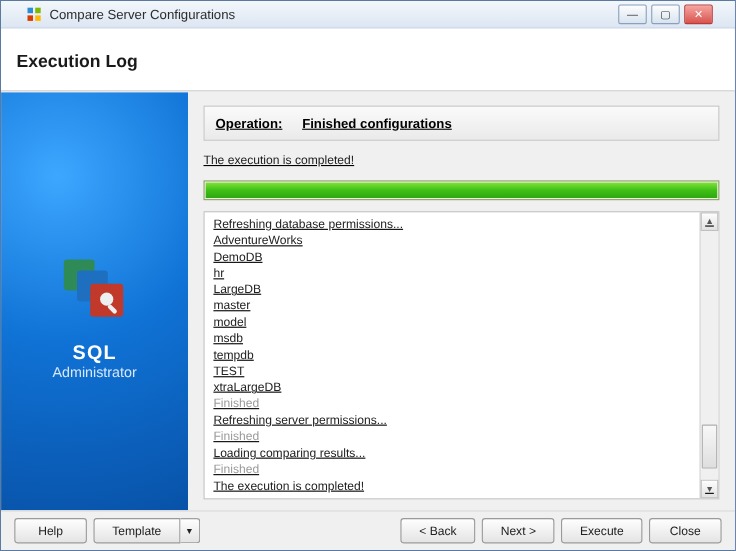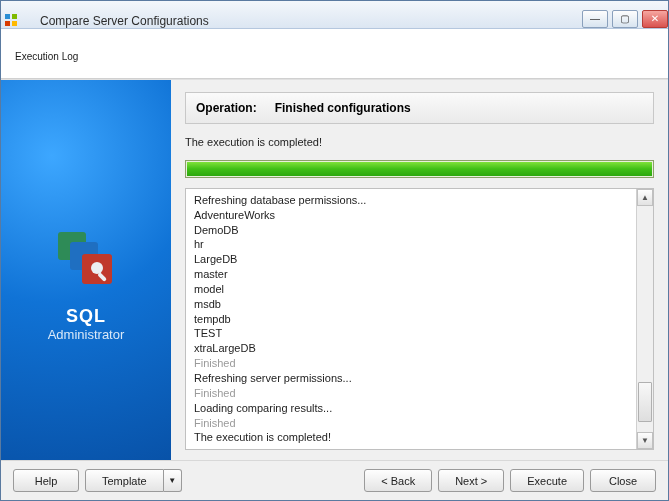--- a/index.html
+++ b/index.html
@@ -1,33 +1,33 @@
 <!DOCTYPE html>
 <html><head>
 <meta charset="utf-8">
 <style>
 * { box-sizing: border-box; margin: 0; padding: 0; }
 body { font-family: "Segoe UI", Tahoma, sans-serif; font-size: 11px; background: #e8e8e8; width: 669px; height: 501px; overflow: hidden; }
 .window { width: 669px; height: 501px; background: #fff; border: 1px solid #5a7aa0; display: flex; flex-direction: column; }
-.titlebar { height: 28px; background: linear-gradient(#f3f7fb, #dce6f2); display: flex; align-items: flex-end; padding: 0 0; border-bottom: 1px solid #b5c7de; gap: 15px; }
+.titlebar { height: 28px; background: linear-gradient(#f3f7fb, #dce6f2); display: flex; align-items: center; padding: 0 20px; border-bottom: 1px solid #b5c7de; }
 .titlebar .app-icon { width: 16px; height: 16px; margin: 0 6px 0 2px; }
 .titlebar .title { flex: 1; font-size: 12px; color: #2c2c2c; }
 .win-btns { display: flex; gap: 4px; }
 .win-btn { width: 26px; height: 18px; border: 1px solid #8aa0bc; border-radius: 2px; background: linear-gradient(#fdfdfd,#d8e4f0); display: flex; align-items: center; justify-content: center; font-size: 10px; color: #333; }
 .win-btn.close { background: linear-gradient(#f6a6a0,#d9534f); border-color: #b73c36; color: #fff; }
 .header-panel { padding: 10px 14px 12px 14px; background: #fff; border-bottom: 1px solid #d0d0d0; }
-.header-panel h1 { font-size: 10px; font-weight: normal; color: #1a1a1a; margin-bottom: 4px; margin-top: 12px; }
+.header-panel h1 { font-size: 16px; font-weight: bold; color: #1a1a1a; margin-bottom: 4px; margin-top: 12px; }
 .header-panel .sub { font-size: 11px; color: #333; padding-left: 10px; }
 .body-area { flex: 1; display: flex; border-top: 1px solid #e0e0e0; }
 .sidebar { width: 170px; background: radial-gradient(circle at 30% 20%, #3da7ff 0%, #1073d6 45%, #0852a8 100%); display: flex; flex-direction: column; align-items: center; padding-top: 30px; color: #fff; justify-content: center; }
 .logo-block { width: 72px; height: 64px; margin-bottom: 14px; position: relative; }
 .brand { text-align: center; }
 .brand .b1 { font-size: 18px; font-weight: bold; letter-spacing: 1px; }
 .brand .b2 { font-size: 13px; color: #d8e8f8; }
-.main { flex: 1; background: #f0f0f0; padding: 12px 14px 10px 14px; display: flex; flex-direction: column; gap: 10px; }
+.main { flex: 1; background: #f0f0f0; padding: 12px 14px 10px 14px; display: flex; flex-direction: column; gap: 10px; text-decoration: underline; }
 .op-box { border: 1px solid #c8c8c8; background: linear-gradient(#fafafa,#eaeaea); padding: 8px 10px; display: flex; gap: 18px; font-size: 12px; }
 .op-box .lbl { font-weight: bold; }
 .op-box .val { font-weight: bold; }
 .status-msg { font-size: 11px; color: #222; padding: 2px 0; }
 .progress { height: 18px; border: 1px solid #8ba06a; background: #e9f0dc; padding: 1px; }
 .progress .bar { height: 100%; background: linear-gradient(#7fe23a,#3fbf16 50%,#2da80e); }
 .log-box { flex: 1; border: 1px solid #c0c0c0; background: #fff; position: relative; display: flex; }
 .log-content { flex: 1; padding: 4px 8px; font-size: 11px; line-height: 1.35; color: #222; overflow: hidden; }
 .log-content .finished { color: #9a9a9a; }
 .scrollbar { width: 17px; background: #efefef; border-left: 1px solid #d0d0d0; display: flex; flex-direction: column; }

